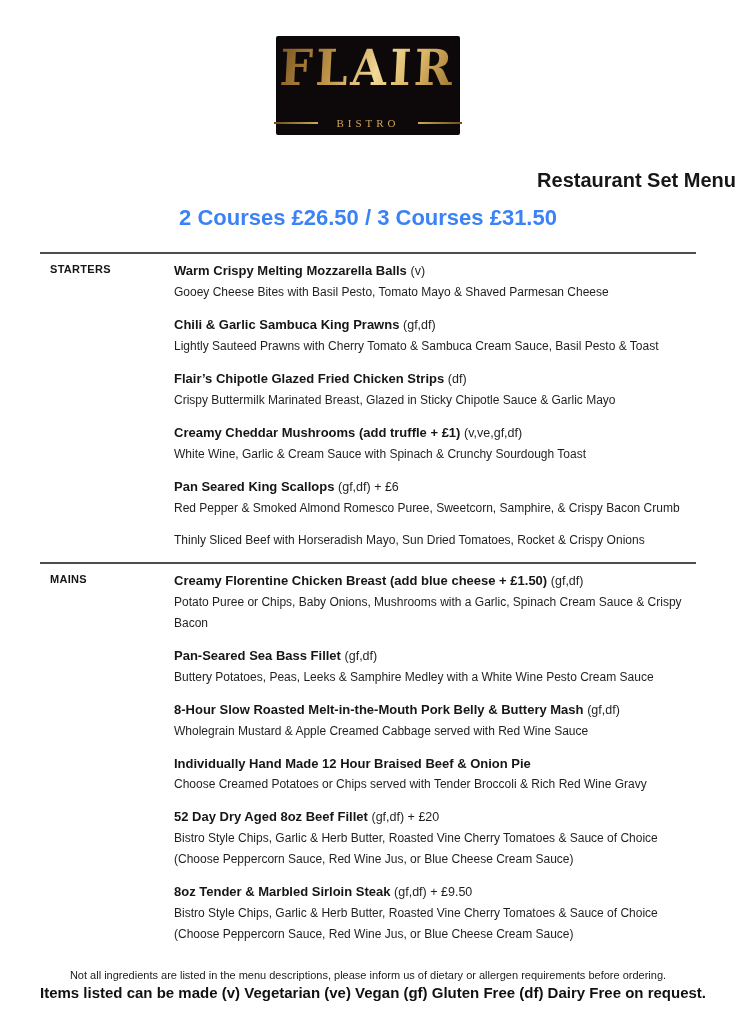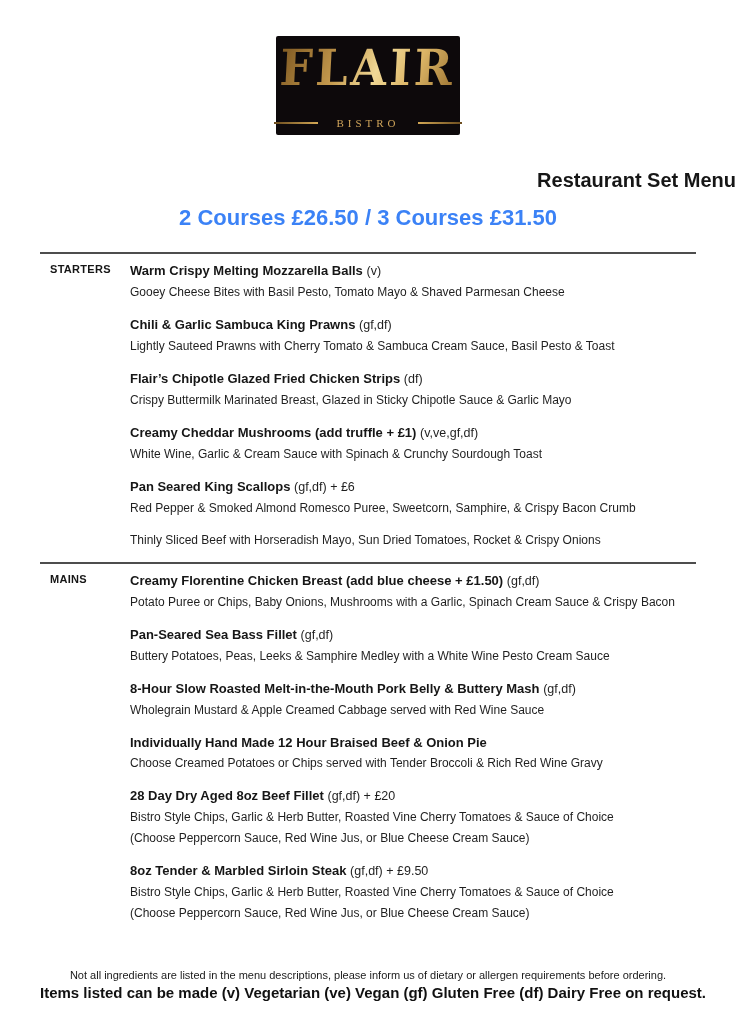--- a/index.html
+++ b/index.html
@@ -74,20 +74,21 @@
     color: #3b82f6;
   }
 
   
   .menu-sections { margin: 21px 40px 0 40px; }
   .menu-section {
     border-top: 2px solid #4d4d4d;
     padding-top: 6px;
     display: flex;
     align-items: flex-start;
+    gap: 44px;
   }
   .section-label {
     width: 90px;
     flex: 0 0 90px;
     padding-left: 10px;
     padding-top: 3px;
     font-weight: bold;
     font-size: 11px;
     letter-spacing: 0.3px;
     color: #161616;
@@ -194,21 +195,21 @@
           </div>
           <div class="menu-item">
             <div class="item-name"><span>8-Hour Slow Roasted Melt-in-the-Mouth Pork Belly &amp; Buttery Mash</span> <span class="item-tags">(gf,df)</span></div>
             <div class="item-desc">Wholegrain Mustard &amp; Apple Creamed Cabbage served with Red Wine Sauce</div>
           </div>
           <div class="menu-item">
             <div class="item-name"><span>Individually Hand Made 12 Hour Braised Beef &amp; Onion Pie</span></div>
             <div class="item-desc">Choose Creamed Potatoes or Chips served with Tender Broccoli &amp; Rich Red Wine Gravy</div>
           </div>
           <div class="menu-item">
-            <div class="item-name"><span>28 Day Dry Aged 8oz Beef Fillet</span> <span class="item-tags">(gf,df) + £20</span></div>
+            <div class="item-name"><span>52 Day Dry Aged 8oz Beef Fillet</span> <span class="item-tags">(gf,df) + £20</span></div>
             <div class="item-desc">Bistro Style Chips, Garlic &amp; Herb Butter, Roasted Vine Cherry Tomatoes &amp; Sauce of Choice</div>
             <div class="item-desc">(Choose Peppercorn Sauce, Red Wine Jus, or Blue Cheese Cream Sauce)</div>
           </div>
           <div class="menu-item">
             <div class="item-name"><span>8oz Tender &amp; Marbled Sirloin Steak</span> <span class="item-tags">(gf,df) + £9.50</span></div>
             <div class="item-desc">Bistro Style Chips, Garlic &amp; Herb Butter, Roasted Vine Cherry Tomatoes &amp; Sauce of Choice</div>
             <div class="item-desc">(Choose Peppercorn Sauce, Red Wine Jus, or Blue Cheese Cream Sauce)</div>
           </div>
         </div>
       </div>

